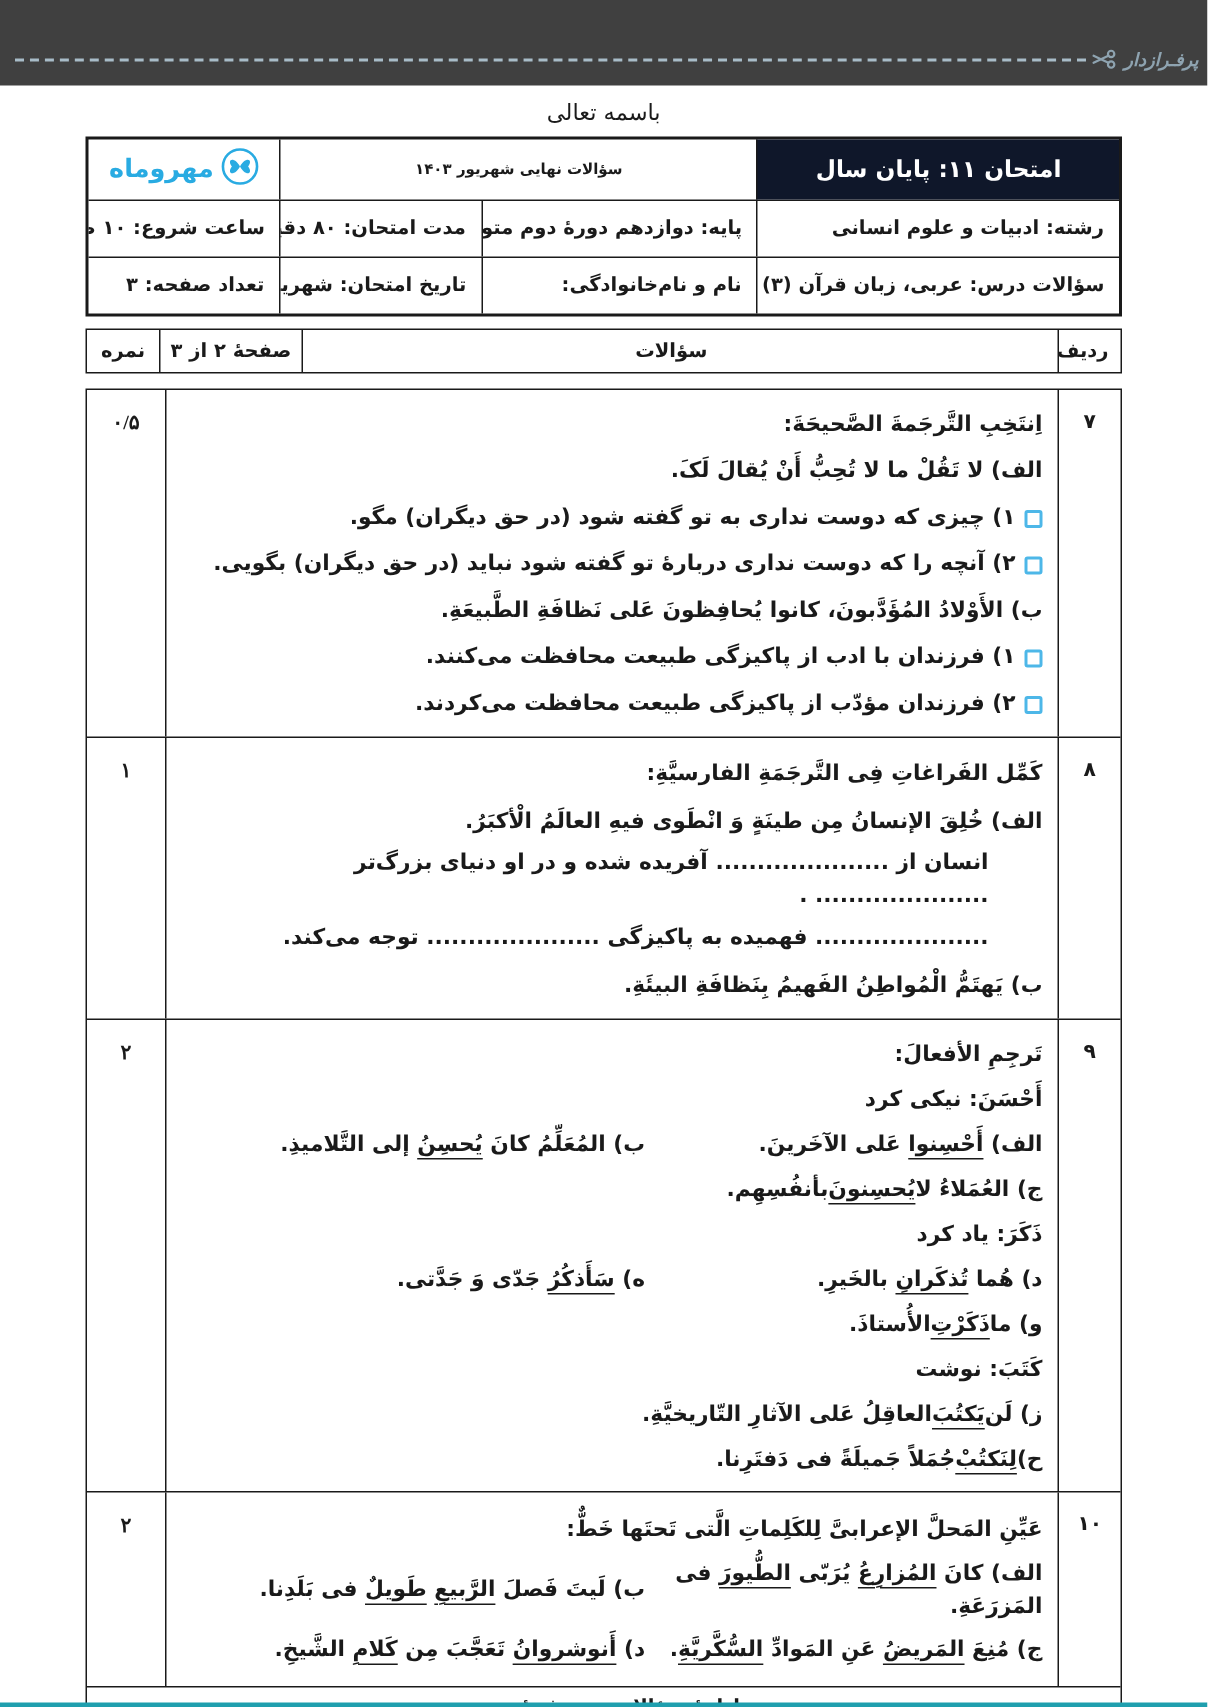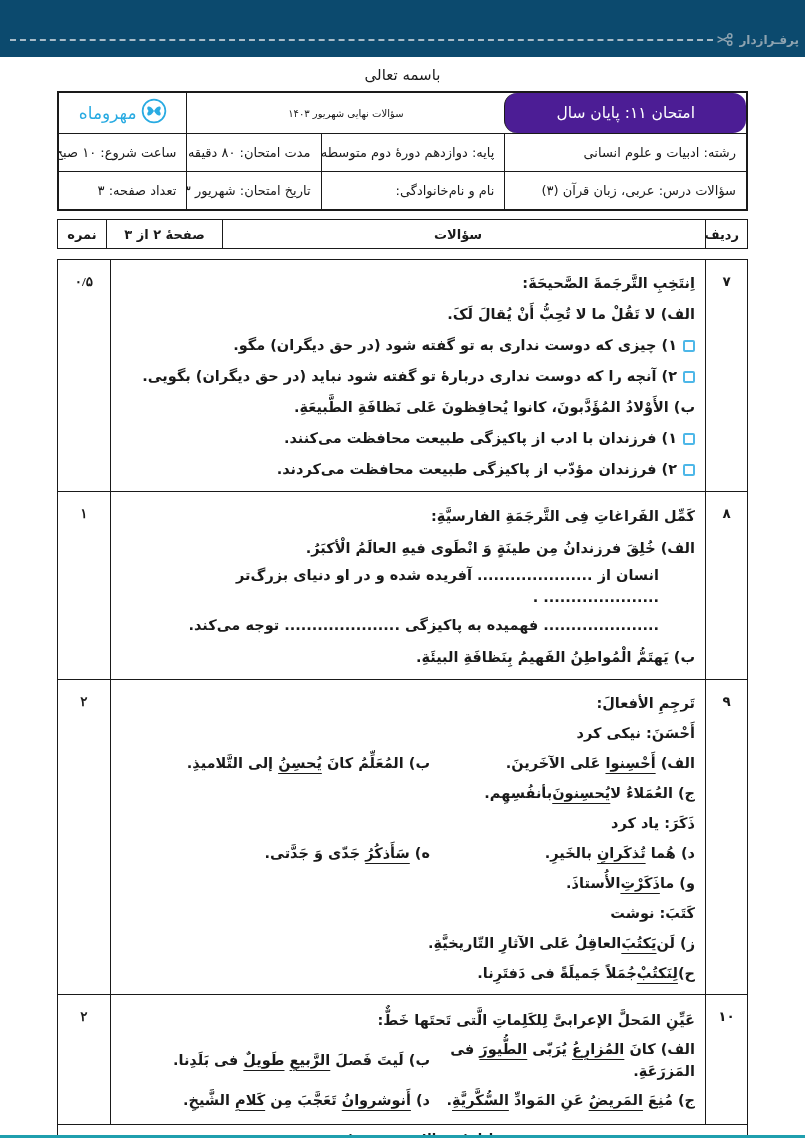--- a/index.html
+++ b/index.html
@@ -9,73 +9,74 @@
     background: #ffffff;
     direction: rtl;
     font-family: "DejaVu Sans", sans-serif;
     color: #1a1a1a;
     position: relative;
     overflow: hidden;
   }
   
   .cut-band {
     height: 57px;
-    background: #0c4a6e;
+    background: #404040;
     display: flex;
     align-items: flex-end;
     padding: 0 6px 9px 10px;
+    font-style: italic;
   }
   .cut-band-inner { display: flex; align-items: center; width: 100%; }
   .cut-label { color: #8ea3b0; font-size: 12px; font-weight: bold; margin-left: 5px; white-space: nowrap; }
   .scissors { display: inline-flex; margin-left: 4px; }
   .cut-line { flex: 1; border-top: 2px dashed #a8bcc8; height: 0; }
 
   .page-inner { padding: 0 57px; }
 
   .bismillah { text-align: center; font-weight: normal; font-size: 15px; margin: 9px 0 7px; }
 
   
   .header-table { border: 2px solid #1a1a1a; background: #fff; }
   .h-row { display: flex; }
   .h-row + .h-row { border-top: 1.6px solid #1a1a1a; }
   .h-cell {
     border-left: 1.6px solid #1a1a1a;
     display: flex; align-items: center;
-    font-weight: normal; font-size: 13px;
+    font-weight: bold; font-size: 13px;
     padding: 0 10px;
     white-space: nowrap; overflow: hidden;
   }
   .h-cell:last-child { border-left: none; }
   .r1 { height: 40px; }
   .r2 { height: 37px; }
   .w-badge { width: 243px; }
   .w-grade { width: 185px; }
   .w-dur   { width: 135px; }
   .w-small { width: 128px; }
   .w-title { width: 320px; }
   .badge-cell {
-    background: #4c1d95; color: #ffffff;
-    justify-content: center; font-size: 15.5px; letter-spacing: .2px; border-radius: 13px;
+    background: #0f172a; color: #ffffff;
+    justify-content: center; font-size: 15.5px; letter-spacing: .2px;
   }
   .title-cell { justify-content: center; font-size: 10px; }
   .logo-cell { color: #29abe2; justify-content: center; font-size: 17px; gap: 4px; }
   .logo-cell svg { flex: 0 0 auto; }
 
   
   .q-head {
     margin-top: 8px;
     border: 1.8px solid #1a1a1a;
     display: flex; height: 30px;
     font-weight: bold; font-size: 13px;
   }
   .qh-cell { display: flex; align-items: center; justify-content: center; border-left: 1.6px solid #1a1a1a; padding: 0 6px; }
   .qh-cell:last-child { border-left: none; }
   .qh-row { width: 42px; justify-content: flex-start; padding-right: 8px; margin-left: 12px; }
   .qh-q { flex: 1; border-left: none; }
-  .qh-page { width: 117px; border-right: 1.6px solid #1a1a1a; }
+  .qh-page { width: 96px; border-right: 1.6px solid #1a1a1a; }
   .qh-score { width: 48px; }
 
   
   .q-table { margin-top: 10px; border: 1.8px solid #1a1a1a; }
   .q-row { display: flex; }
   .q-row + .q-row { border-top: 1.6px solid #1a1a1a; }
   .q-num {
     width: 42px; border-left: 1.6px solid #1a1a1a;
     text-align: center; padding-top: 13px;
     font-size: 13.5px; font-weight: bold; flex-shrink: 0;
@@ -193,21 +194,21 @@
           <span>۲) فرزندان مؤدّب از پاکیزگی طبیعت محافظت می‌کردند.</span>
         </div>
       </div>
       <div class="q-score">۰/۵</div>
     </div>
 
     <div class="q-row lh32" style="min-height:165px">
       <div class="q-num">۸</div>
       <div class="q-content">
         <div class="qline">کَمِّل الفَراغاتِ فِی التَّرجَمَةِ الفارسیَّةِ:</div>
-        <div class="qline">الف) خُلِقَ فرزندانُ مِن طینَةٍ وَ انْطَوی فیهِ العالَمُ الْأکبَرُ.</div>
+        <div class="qline">الف) خُلِقَ الإنسانُ مِن طینَةٍ وَ انْطَوی فیهِ العالَمُ الْأکبَرُ.</div>
         <div class="qline indent">انسان از ..................... آفریده شده و در او دنیای بزرگ‌تر ..................... .</div>
         <div class="qline indent">..................... فهمیده به پاکیزگی ..................... توجه می‌کند.</div>
         <div class="qline">ب) یَهتَمُّ الْمُواطِنُ الفَهیمُ بِنَظافَةِ البیئَةِ.</div>
       </div>
       <div class="q-score">۱</div>
     </div>
 
     <div class="q-row lh30" style="min-height:308px">
       <div class="q-num">۹</div>
       <div class="q-content">

